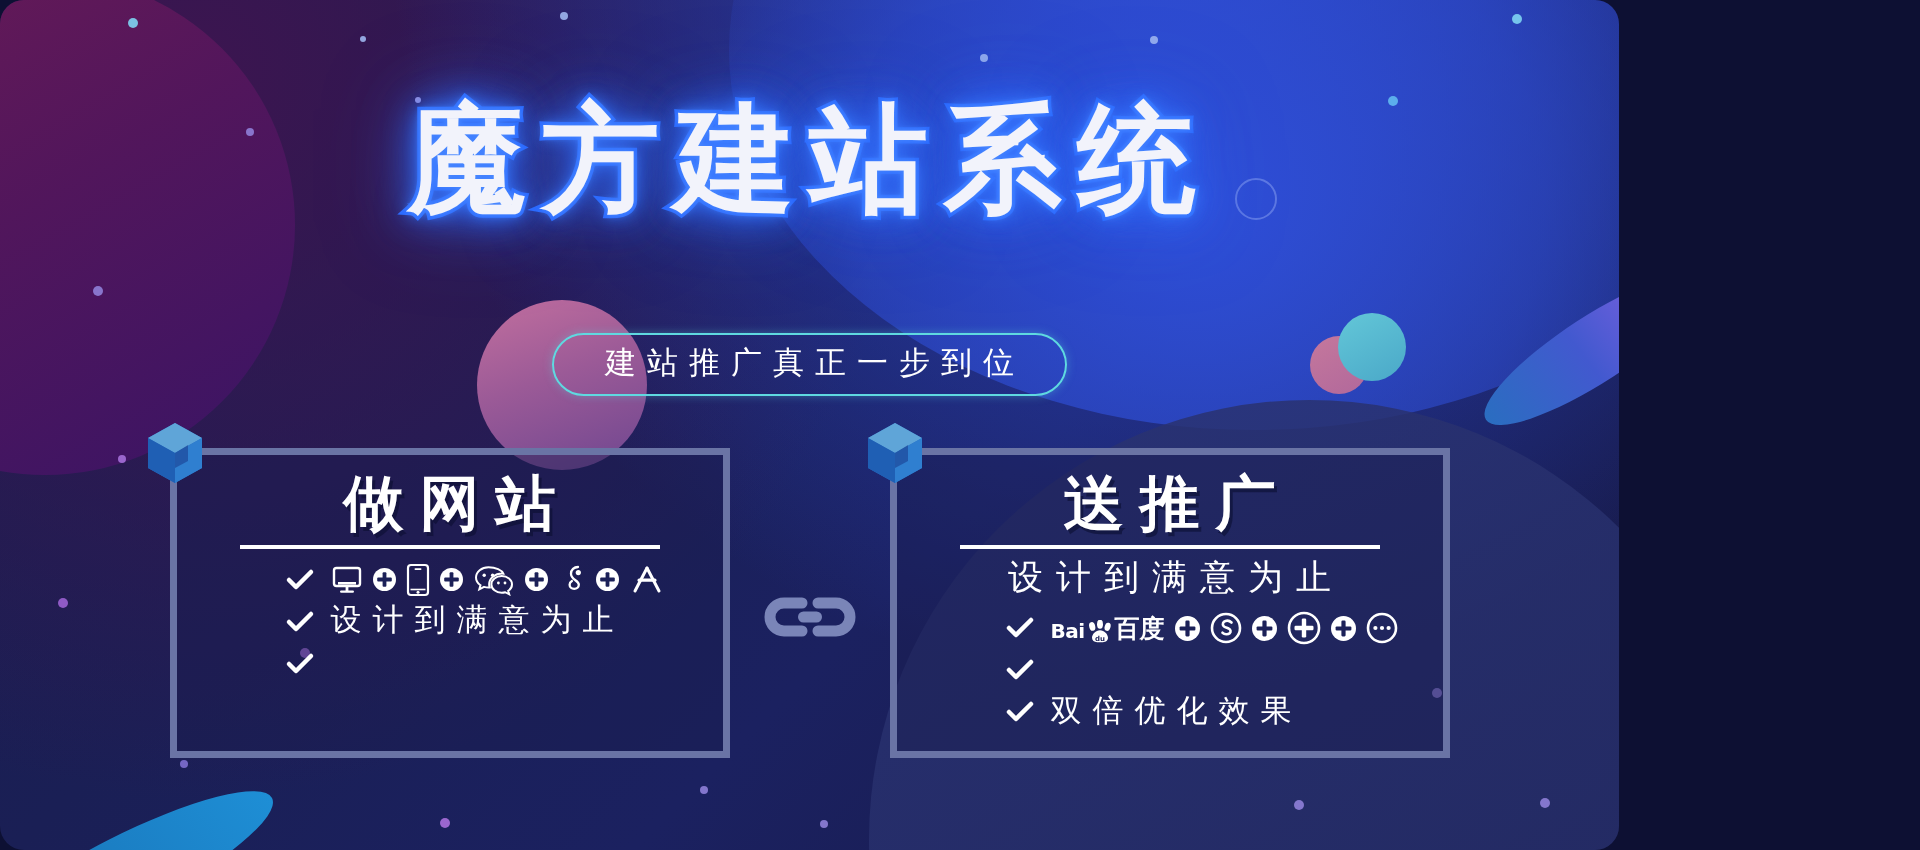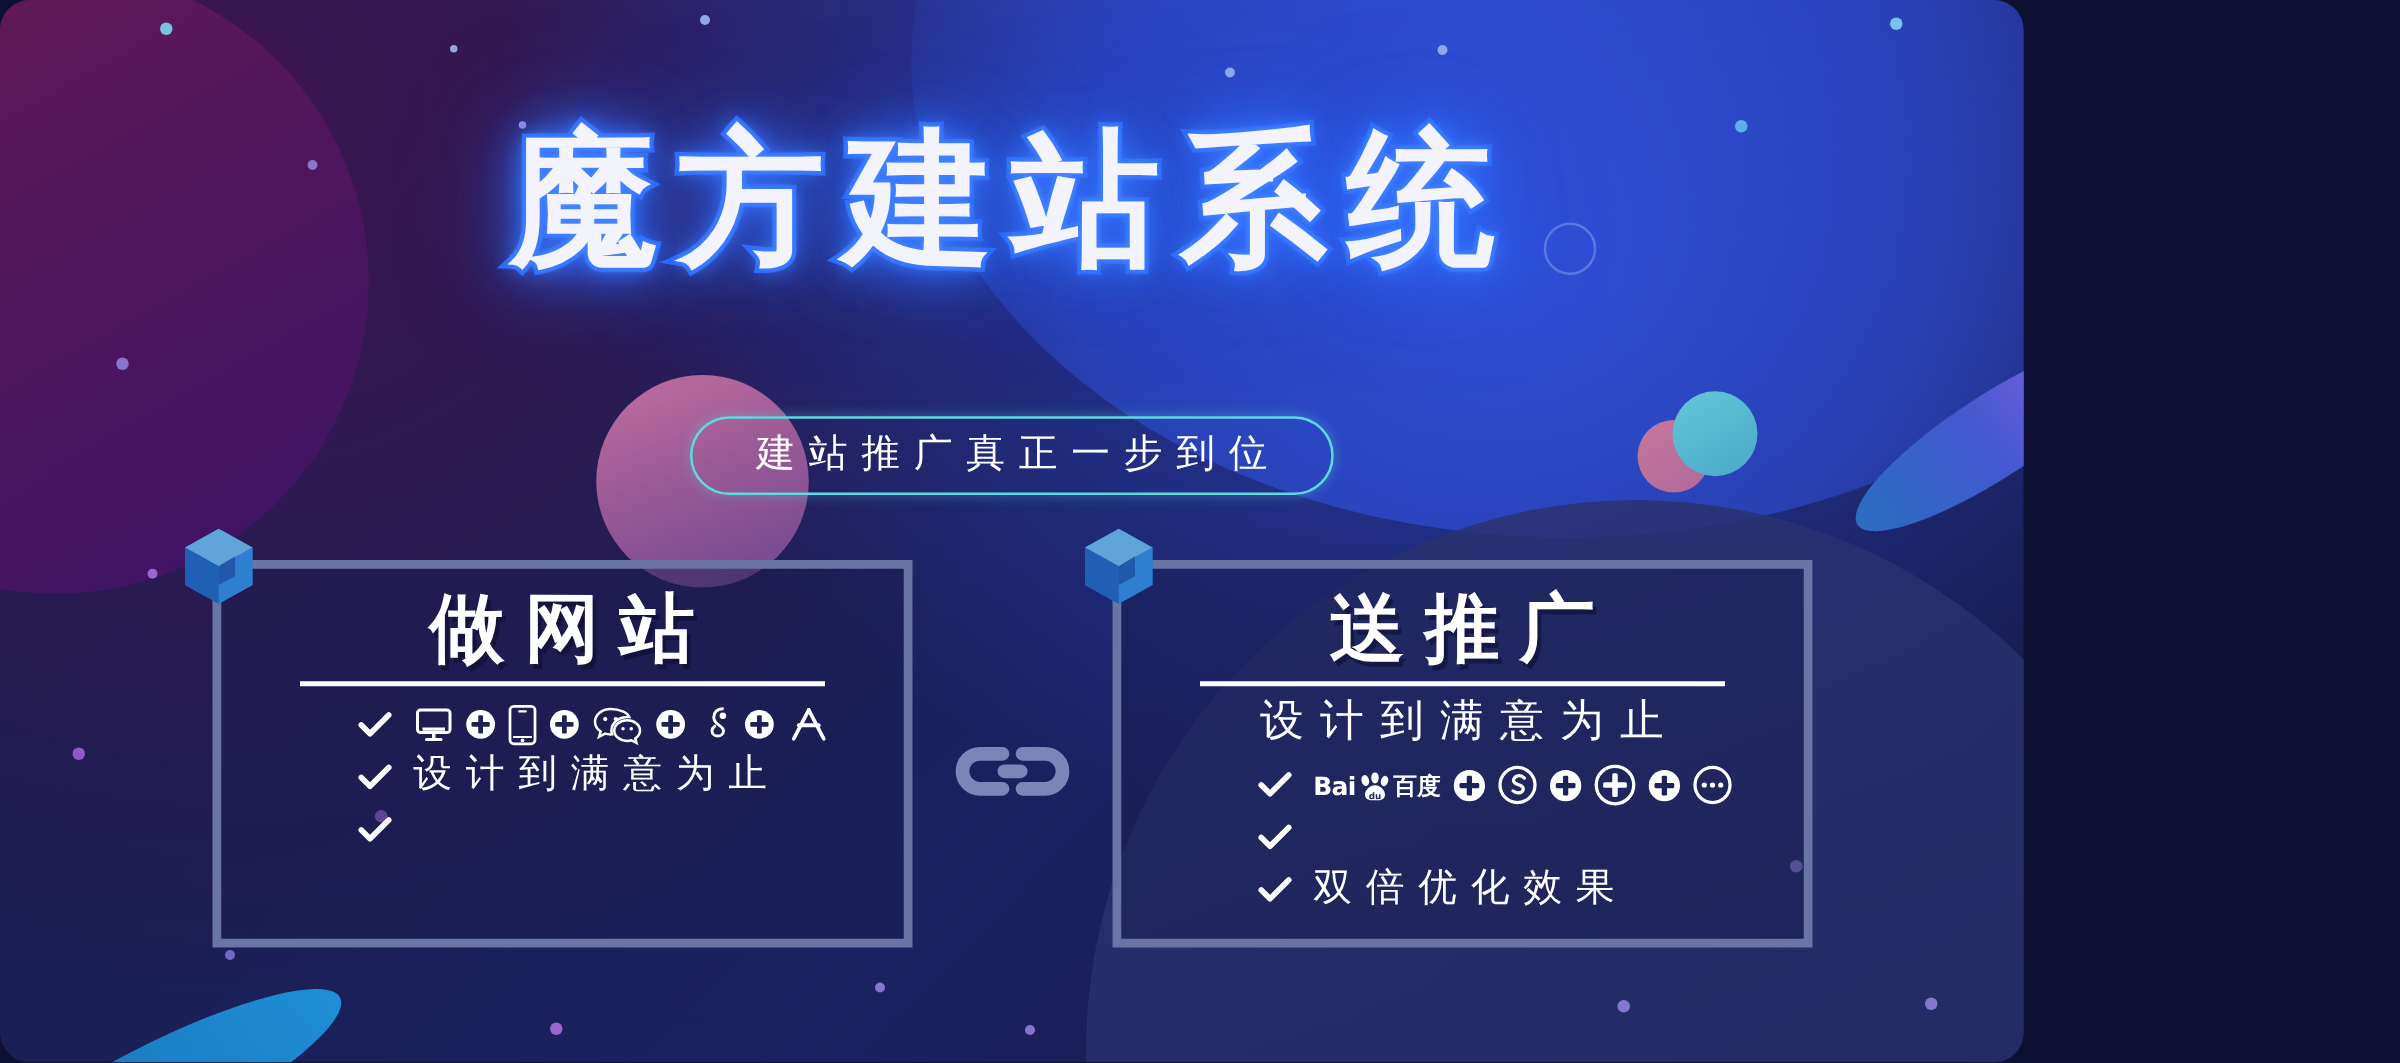--- a/index.html
+++ b/index.html
@@ -187,21 +187,21 @@
   }
   .icon-row{ display:flex; align-items:center; gap:9px; }
   .icon-row .plus{ flex:0 0 auto; }
 
   
   .baidu{
     display:flex; align-items:flex-end; gap:1px;
     color:#fff; font-weight:bold;
   }
   .baidu .lat{ font-size:20px; letter-spacing:-.5px; line-height:1; }
-  .baidu .han{ font-size:19px; letter-spacing:0; line-height:1; }
+  .baidu .han{ font-size:25px; letter-spacing:0; line-height:1; }
 
   
   .link-between{
     position:absolute; left:50%; top:142px;
     transform:translateX(-50%);
     z-index:4;
   }
   .gap-col{ width:160px; position:relative; }
 </style>
 </head>

